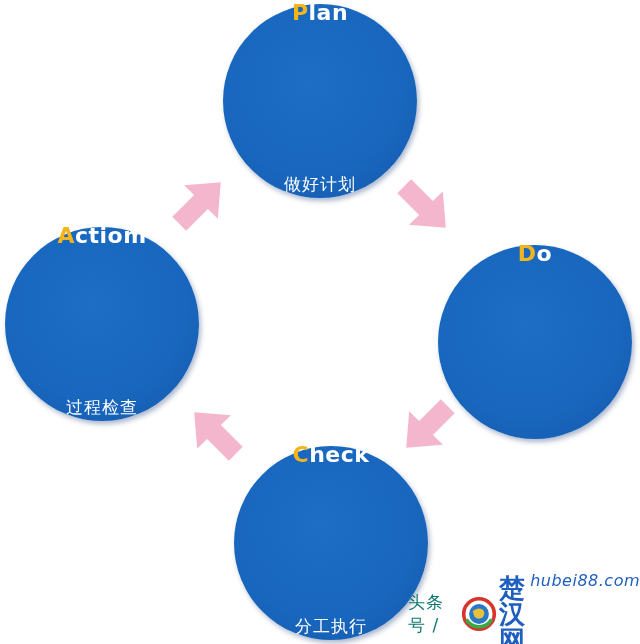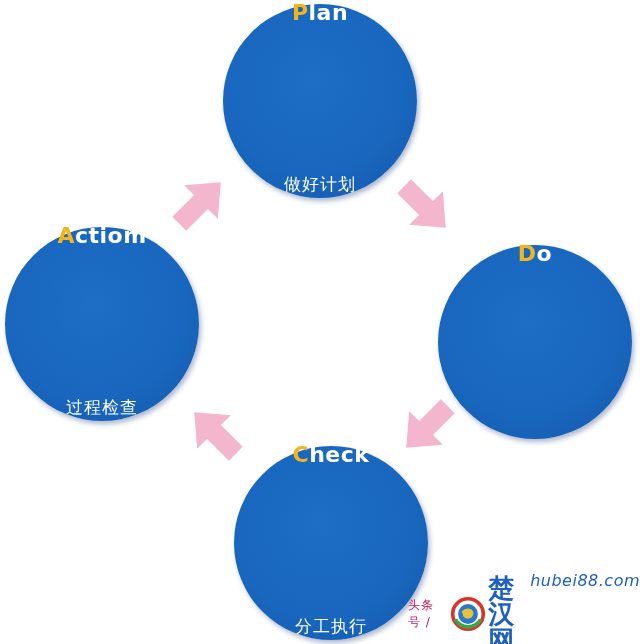--- a/index.html
+++ b/index.html
@@ -50,21 +50,21 @@
     #arrow-plan-do    { left: 390px; top: 172px; }
     #arrow-do-check   { left: 392px; top: 392px; }
     #arrow-check-act  { left: 180px; top: 398px; }
 
     .watermark {
       position: absolute; left: 408px; top: 592px;
       height: 44px; display: flex; align-items: center;
       font-family: "DejaVu Sans", "Liberation Sans", sans-serif;
     }
     .wm-text {
-      font-size: 12px; color: #be185d; letter-spacing: 1px;
+      font-size: 17px; color: #0f766e; letter-spacing: 1px;
       text-shadow: 0 0 1px #ffffff;
     }
     .wm-logo { width: 36px; height: 36px; margin-left: 4px; }
     .wm-brand { display: flex; flex-direction: row; line-height: 1; margin-left: 2px; }
     .wm-brand .name {
       font-size: 26px; font-weight: bold; color: #1f5fbf; letter-spacing: 2px;
       text-shadow: 1px 1px 0 #ffffff;
     }
     .wm-brand .domain {
       font-size: 16px; color: #1f5fbf; margin-top: -2px; letter-spacing: 0.5px; font-style: italic;

